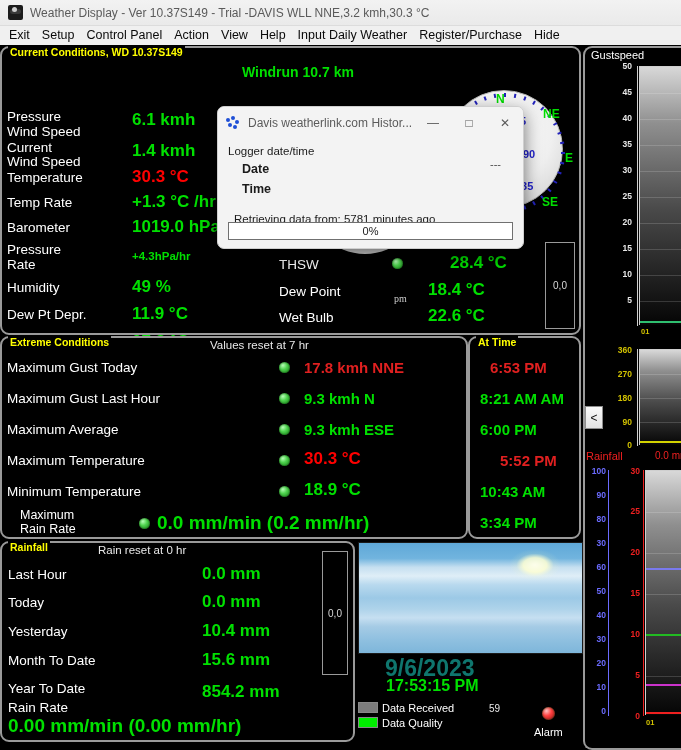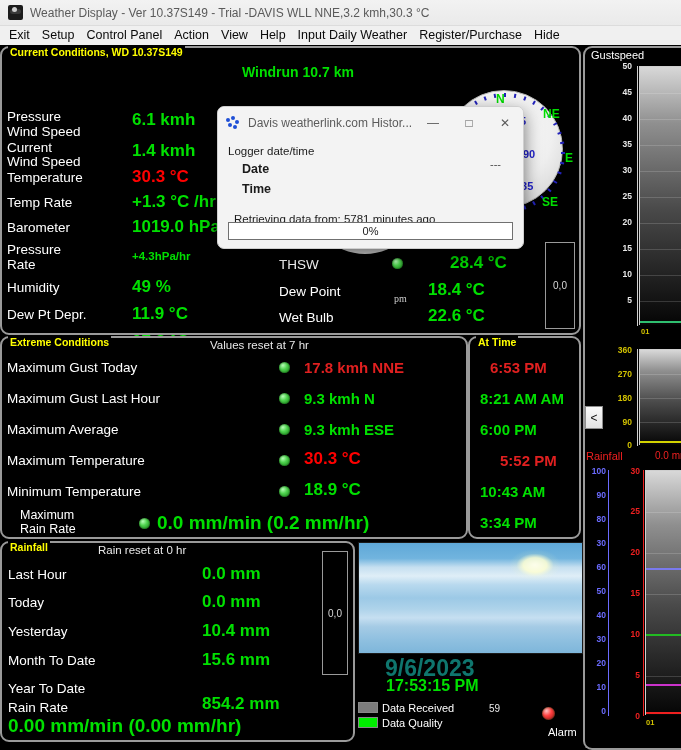--- a/index.html
+++ b/index.html
@@ -403,21 +403,21 @@
     <div class="row-label" style="left:6px; top:52px;">Today</div>
     <div class="row-value g" style="left:200px; top:50px;">0.0 mm</div>
 
     <div class="row-label" style="left:6px; top:81px;">Yesterday</div>
     <div class="row-value g" style="left:200px; top:79px;">10.4 mm</div>
 
     <div class="row-label" style="left:6px; top:110px;">Month To Date</div>
     <div class="row-value g" style="left:200px; top:108px;">15.6 mm</div>
 
     <div class="row-label" style="left:6px; top:138px;">Year To Date</div>
-    <div class="row-value g" style="left:200px; top:152px;">854.2 mm</div>
+    <div class="row-value g" style="left:200px; top:140px;">854.2 mm</div>
 
     <div class="row-label" style="left:6px; top:157px;">Rain Rate</div>
     <div class="row-value big g" style="left:6px; top:174px;">0.00 mm/min (0.00 mm/hr)</div>
 
     <div class="vbox" style="left:320px; top:8px; width:26px; height:124px;">
       <span>0,0</span>
     </div>
   </div>
 
   <div class="sky" style="left:358px; top:542px; width:225px; height:112px;"></div>
@@ -425,21 +425,21 @@
   <div class="datetime-date" style="left:385px; top:655px;">9/6/2023</div>
   <div class="datetime-time" style="left:386px; top:677px;">17:53:15 PM</div>
 
   <div class="legend-sw" style="left:358px; top:702px; background:#7c7c7c;"></div>
   <div class="legend-txt" style="left:382px; top:702px;">Data Received</div>
   <div class="legend-sw" style="left:358px; top:717px; background:#00ee00;"></div>
   <div class="legend-txt" style="left:382px; top:717px;">Data Quality</div>
 
   <div class="counter-txt" style="left:489px; top:703px;">59</div>
   <div class="led red-led" style="left:542px; top:707px; width:13px; height:13px;"></div>
-  <div class="alarm-txt" style="left:548px; top:726px;">Alarm</div>
+  <div class="alarm-txt" style="left:534px; top:726px;">Alarm</div>
 
   <div style="position:absolute; left:583px; top:46px; width:98px; height:704px; background:#000;
               border:2px solid #9a9a9a; border-radius:9px 0 0 9px; border-right:none;">
   </div>
 
   <div style="position:absolute; left:589px; top:49px; font-size:11px; color:#ffffff; background:#000; padding:0 2px;">Gustspeed</div>
 
   <div class="graph-frame" style="left:639px; top:66px; width:42px; height:259px;">
     <div class="gridline" style="top:26px;"></div>
     <div class="gridline" style="top:52px;"></div>

